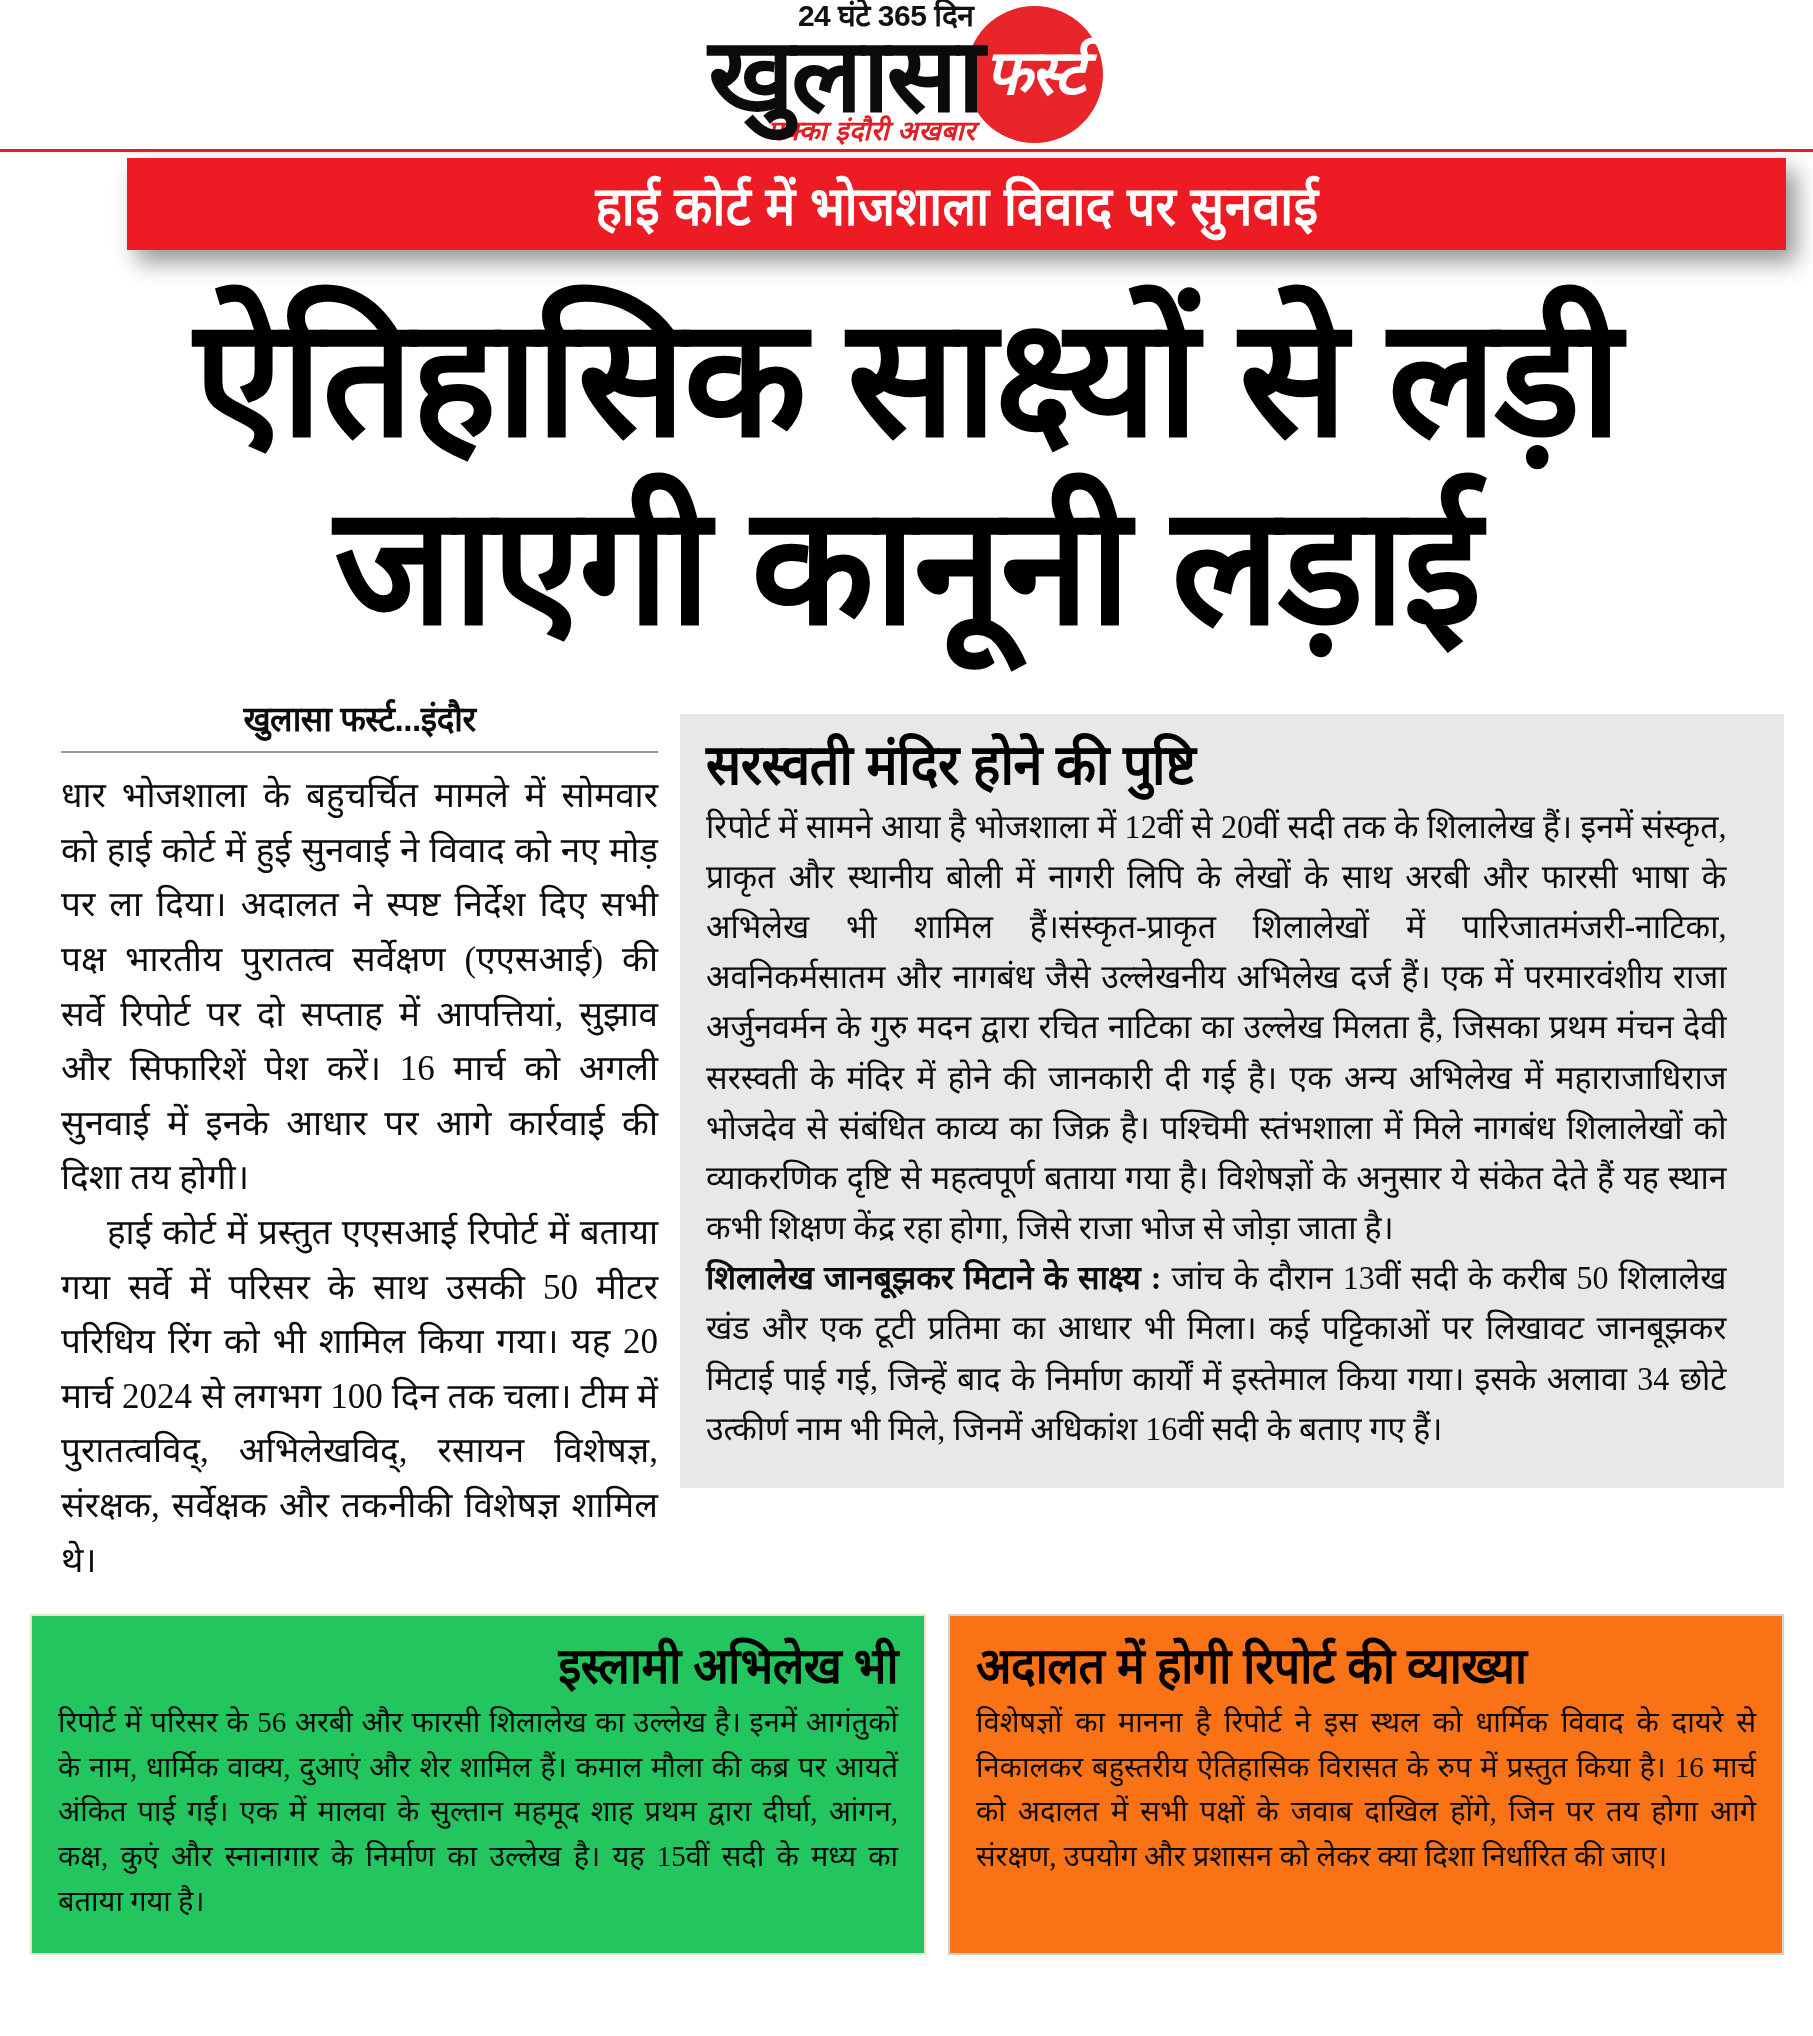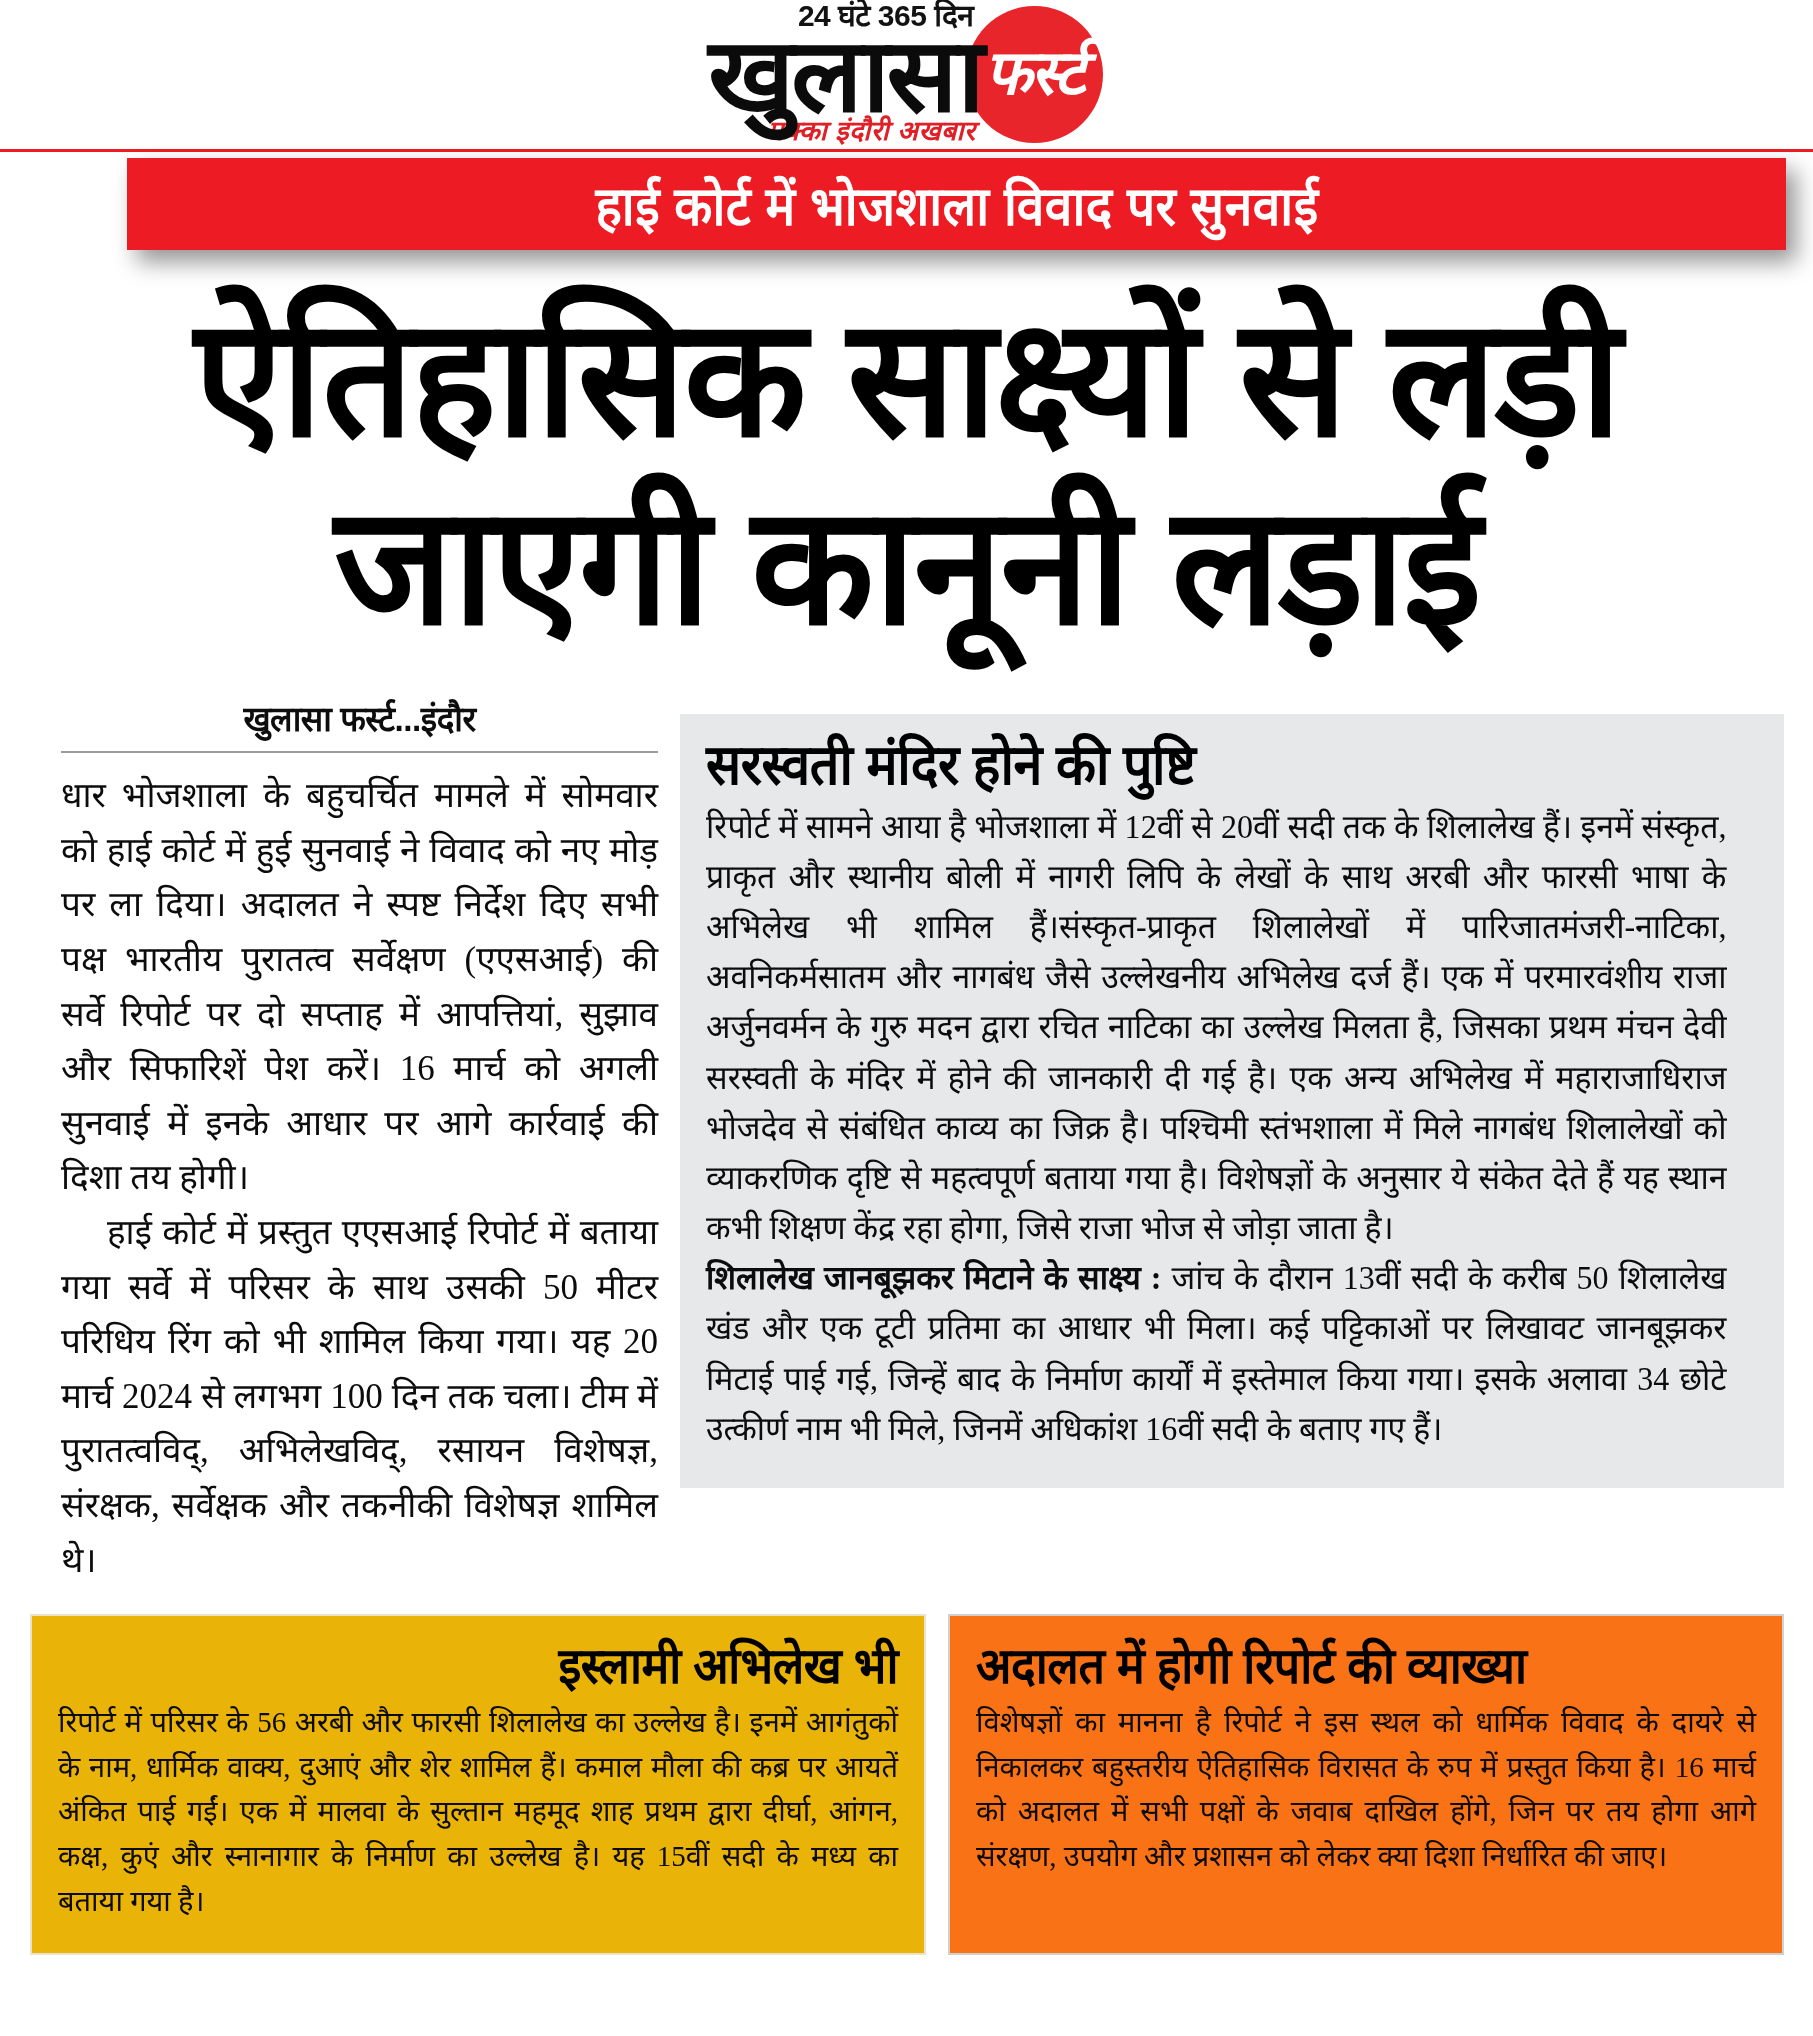--- a/index.html
+++ b/index.html
@@ -231,21 +231,21 @@
     margin: 26px 30px 0 30px;
     gap: 22px;
     align-items: stretch;
   }
   .box {
     box-sizing: border-box;
     padding: 22px 26px 30px 26px;
     border: 2px solid #d9d9d9;
   }
   .box-cream {
-    background: #eab308;
+    background: #22c55e;
     border-color: #ece2c9;
     width: 896px;
     flex: 0 0 896px;
   }
   .box-white {
     background: #f97316;
     border-color: #d0d0d0;
     flex: 1 1 auto;
   }
   .box-heading {

